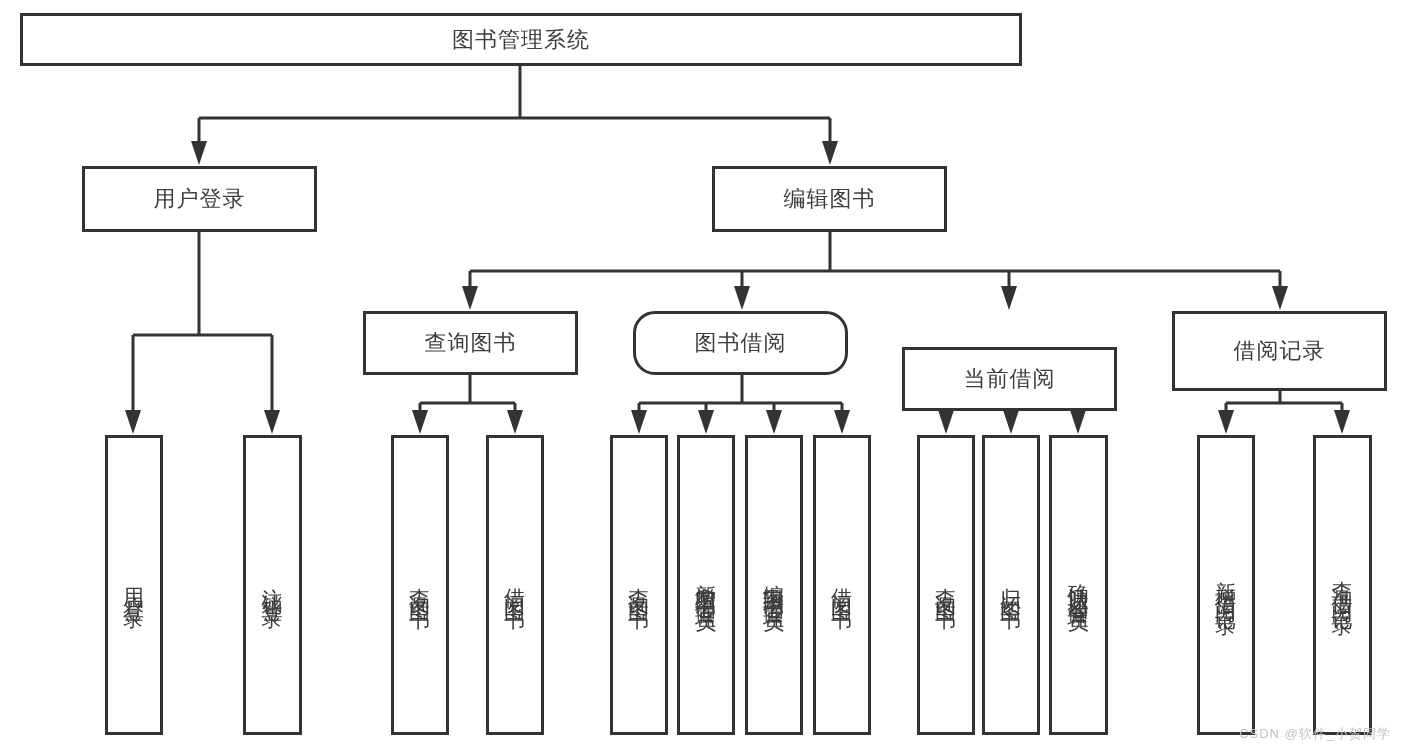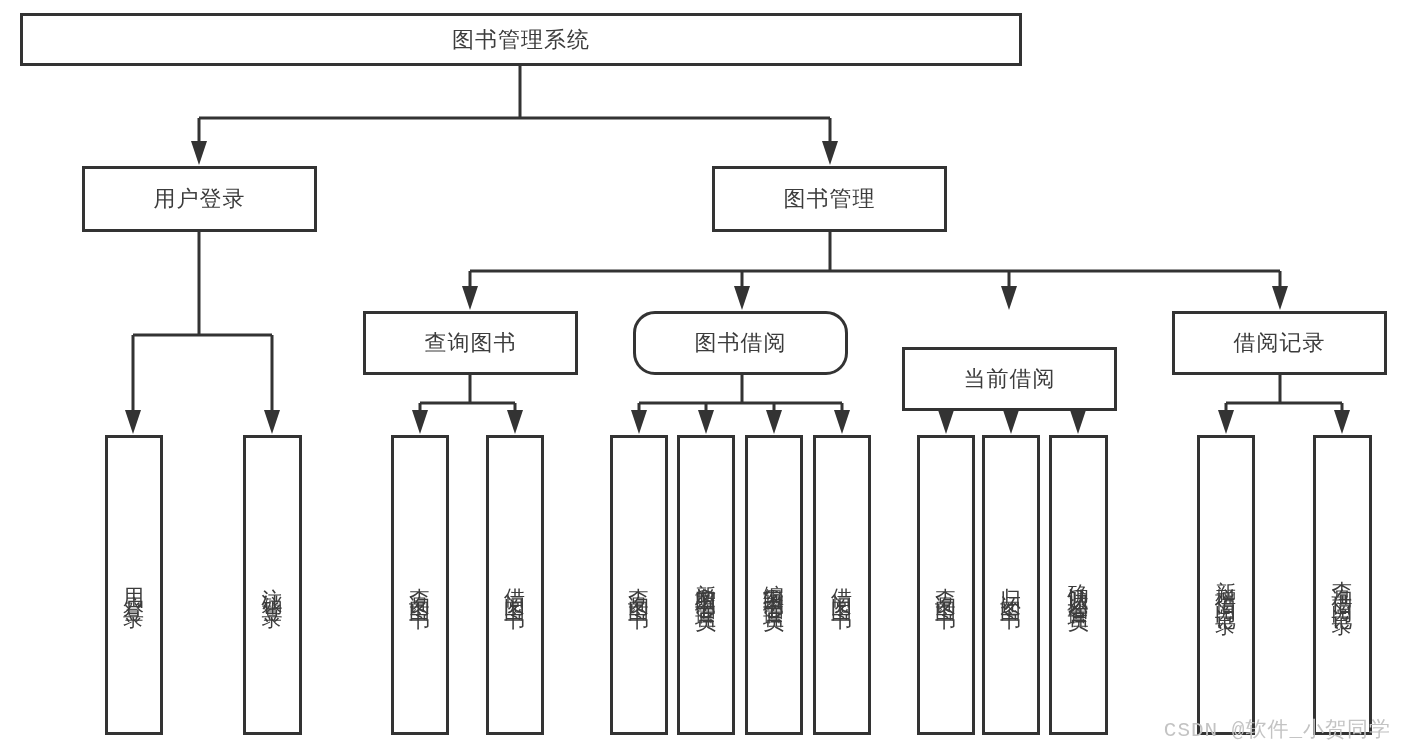--- a/index.html
+++ b/index.html
@@ -33,25 +33,24 @@
     writing-mode:vertical-rl;
     text-orientation:mixed;
     letter-spacing:7px;
     line-height:1;
     white-space:nowrap;
   }
   .vbox.long .vtext{letter-spacing:4px;font-size:21px;}
   .watermark{
     position:absolute;
     right:14px;bottom:4px;
-    font-size:21px;
+    font-size:13px;
     color:var(--wm);
     letter-spacing:1px;
     pointer-events:none;
-    font-family:Liberation Mono, monospace;
   }
 </style>
 </head>
 <body>
 
 <div class="stage">
 
   <svg class="connectors" viewBox="0 0 1405 747" xmlns="http://www.w3.org/2000/svg" aria-hidden="true">
 
     <path class="wire" d="M520 66 V118 M199 118 H830 M199 118 V143 M830 118 V143"></path>
@@ -89,33 +88,33 @@
   </svg>
 
   <div class="node hbox" style="left:20px;top:13px;width:1002px;height:53px;">
     <span>图书管理系统</span>
   </div>
 
   <div class="node hbox" style="left:82px;top:166px;width:235px;height:66px;">
     <span>用户登录</span>
   </div>
   <div class="node hbox" style="left:712px;top:166px;width:235px;height:66px;">
-    <span>图书管理</span>
+    <span>编辑图书</span>
   </div>
 
   <div class="node hbox" style="left:363px;top:311px;width:215px;height:64px;">
     <span>查询图书</span>
   </div>
   <div class="node hbox" style="left:633px;top:311px;width:215px;height:64px;border-radius:22px;">
     <span>图书借阅</span>
   </div>
   <div class="node hbox" style="left:902px;top:311px;width:215px;height:64px;margin-top:36px;">
     <span>当前借阅</span>
   </div>
-  <div class="node hbox" style="left:1172px;top:311px;width:215px;height:64px;">
+  <div class="node hbox" style="left:1172px;top:311px;width:215px;height:80px;">
     <span>借阅记录</span>
   </div>
 
   <div class="node vbox" style="left:105px;top:435px;width:58px;height:300px;">
     <span class="vtext">用户登录</span>
   </div>
   <div class="node vbox" style="left:243px;top:435px;width:59px;height:300px;">
     <span class="vtext">注销登录</span>
   </div>
 

